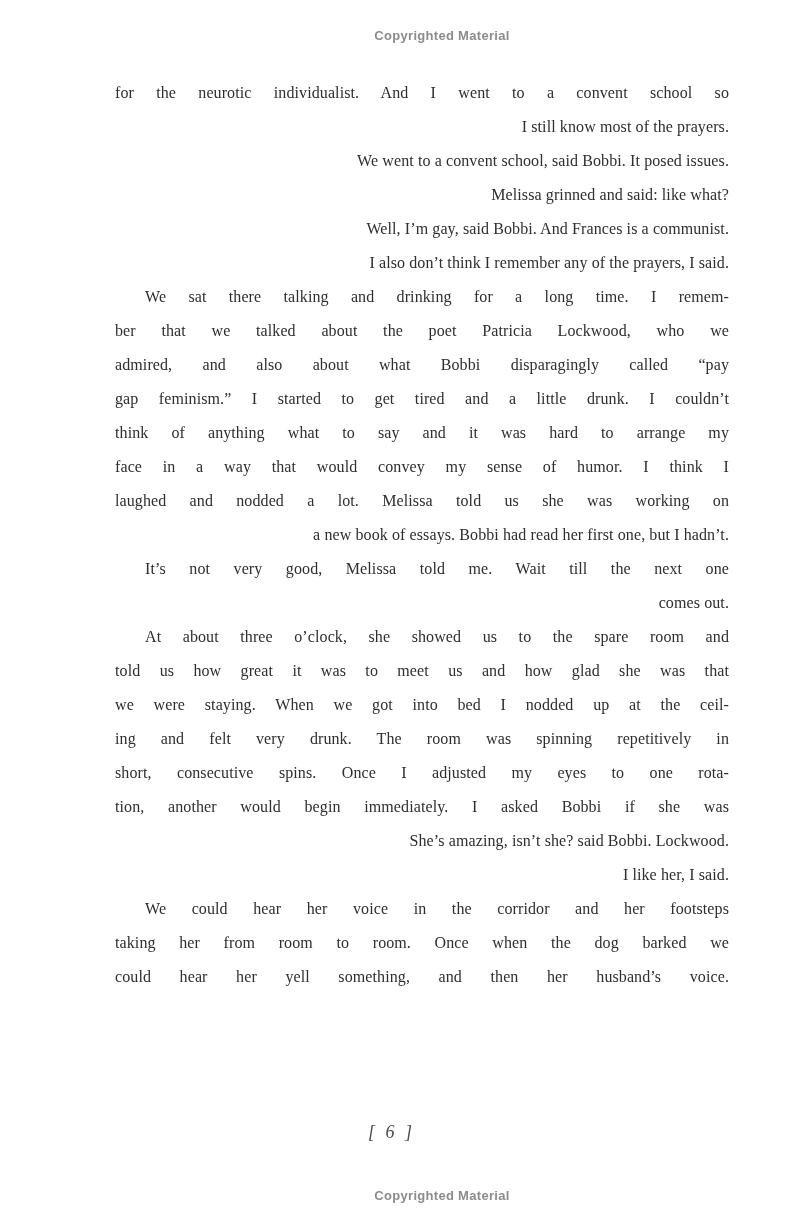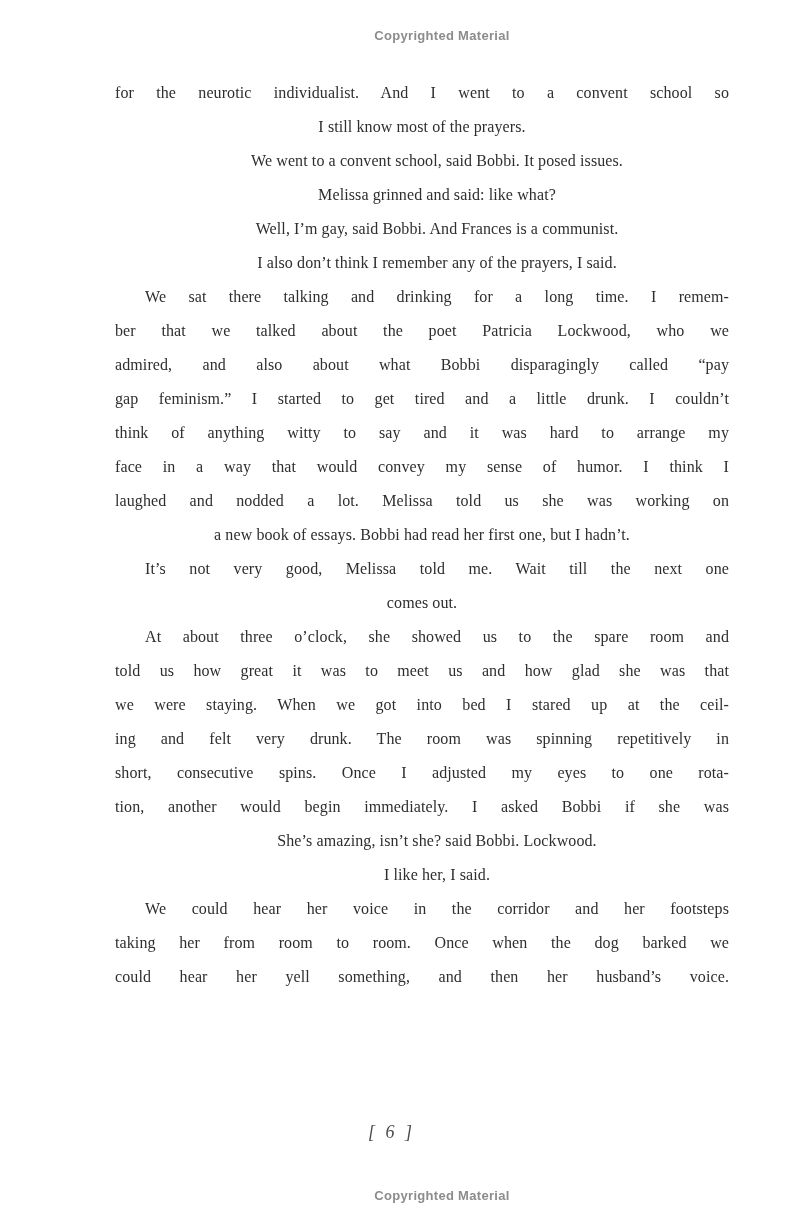--- a/index.html
+++ b/index.html
@@ -36,21 +36,21 @@
     width: 614px;
     font-size: 16px;
     line-height: 34px;
     color: #2e2e2e;
     letter-spacing: 0.1px;
     margin-left: 32px;
   }
   .para { margin: 0; padding: 0; }
   .line {
     height: 34px;
-    text-align: center;
+    text-align: right;
   }
   .line.fill {
     text-align: justify;
     text-align-last: justify;
     -moz-text-align-last: justify;
   }
   .line.indent { text-indent: 30px; }
 
   .page-number {
     position: absolute;
@@ -85,33 +85,33 @@
       <div class="line indent">Well, I’m gay, said Bobbi. And Frances is a communist.</div>
     </div>
     <div class="para">
       <div class="line indent">I also don’t think I remember any of the prayers, I said.</div>
     </div>
     <div class="para">
       <div class="line fill indent">We sat there talking and drinking for a long time. I remem-</div>
       <div class="line fill">ber that we talked about the poet Patricia Lockwood, who we</div>
       <div class="line fill">admired, and also about what Bobbi disparagingly called “pay</div>
       <div class="line fill">gap feminism.” I started to get tired and a little drunk. I couldn’t</div>
-      <div class="line fill">think of anything witty to say and it was hard to arrange my</div>
+      <div class="line fill">think of anything what to say and it was hard to arrange my</div>
       <div class="line fill">face in a way that would convey my sense of humor. I think I</div>
       <div class="line fill">laughed and nodded a lot. Melissa told us she was working on</div>
       <div class="line">a new book of essays. Bobbi had read her first one, but I hadn’t.</div>
     </div>
     <div class="para">
       <div class="line fill indent">It’s not very good, Melissa told me. Wait till the next one</div>
       <div class="line">comes out.</div>
     </div>
     <div class="para">
       <div class="line fill indent">At about three o’clock, she showed us to the spare room and</div>
       <div class="line fill">told us how great it was to meet us and how glad she was that</div>
-      <div class="line fill">we were staying. When we got into bed I stared up at the ceil-</div>
+      <div class="line fill">we were staying. When we got into bed I nodded up at the ceil-</div>
       <div class="line fill">ing and felt very drunk. The room was spinning repetitively in</div>
       <div class="line fill">short, consecutive spins. Once I adjusted my eyes to one rota-</div>
       <div class="line fill">tion, another would begin immediately. I asked Bobbi if she was</div>
     </div>
     <div class="para">
       <div class="line indent">She’s amazing, isn’t she? said Bobbi. Lockwood.</div>
     </div>
     <div class="para">
       <div class="line indent">I like her, I said.</div>
     </div>

